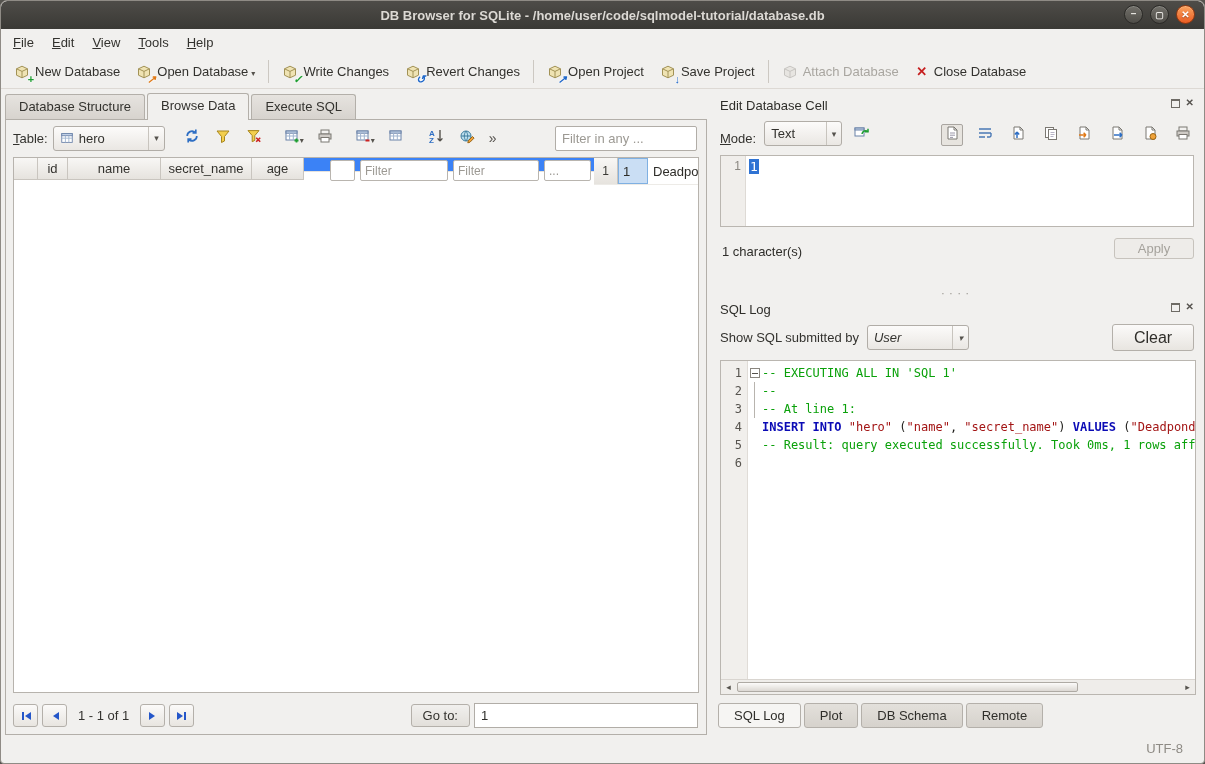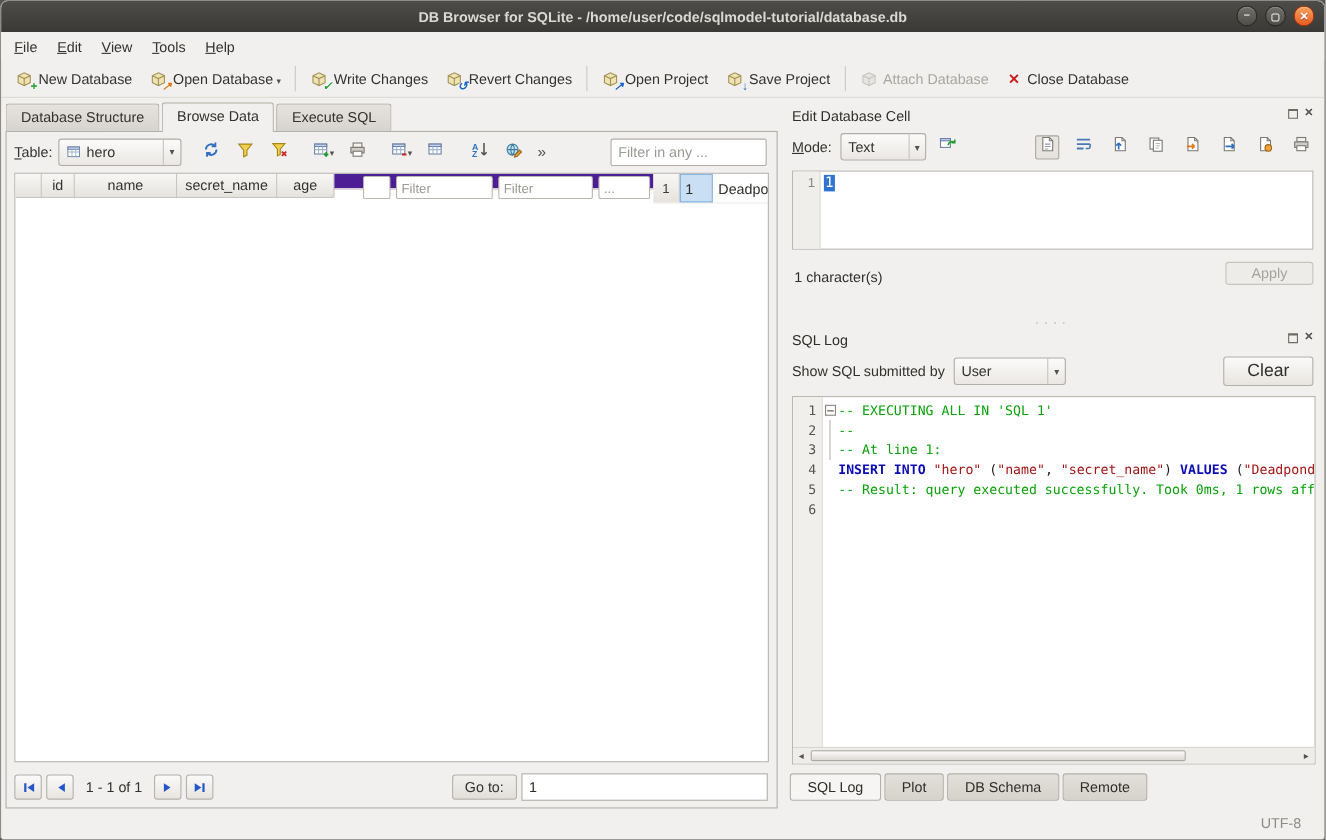--- a/index.html
+++ b/index.html
@@ -92,21 +92,21 @@
                 font-family:"Liberation Sans",sans-serif; color:#33322e; }
   input::placeholder { color:#9c9993; font-style:normal; }
   
   .grid-wrap { flex:1; margin:3px 7px 6px; border:1px solid #b7b3ad; background:#fff;
                display:flex; flex-direction:row; min-height:0; overflow:hidden; }
   .grid-row { display:grid; grid-template-columns:24px 30px 93px 91px 52px 1fr; flex:none; }
   .g-head { height:22px; background:linear-gradient(#f8f7f5,#e6e3de); border-bottom:1px solid #c9c5bf; }
   .g-head > div { border-right:1px solid #c9c5bf; display:flex; align-items:center; justify-content:center;
                   font-size:13px; color:#33322e; overflow:hidden; }
   .g-head > div:last-child { border-right:none; }
-  .g-filter { height:14px; background:#4c1d95; border-bottom:1px solid #e6e2dc; align-items:center; }
+  .g-filter { height:14px; background:#3b82f6; border-bottom:1px solid #e6e2dc; align-items:center; }
   .fin { margin:2px; height:21px; border:1px solid #b9b5af; border-radius:2px; font-size:12px; padding:0 4px;
          width:calc(100% - 5px); font-family:"Liberation Sans",sans-serif; }
   .g-data { height:27px; border-bottom:1px solid #edebe7; font-size:13px; color:#2e2d29; }
   .rownum { background:linear-gradient(#f8f7f5,#e6e3de); border-right:1px solid #c9c5bf;
             display:flex; align-items:center; justify-content:center; font-size:12px; color:#3a3934; }
   .cell { display:flex; align-items:center; padding:0 5px; border-right:1px solid #eeece8; overflow:hidden; }
   .cell.selected { background:#cadef4; outline:1px solid #7fb0e2; outline-offset:-1px; }
   .cell.null { color:#b3b1ad; font-style:italic; }
   .grid-empty { flex:1; background:#fff; }
   
@@ -120,39 +120,39 @@
                 font-family:"Liberation Sans",sans-serif; color:#2e2d29; }
   
   .splitter { width:6px; flex:none; }
   .right-panel { flex:1; display:flex; flex-direction:column; min-width:0; padding:6px 8px 0 2px; }
   .dock-title { position:relative; height:20px; flex:none; font-size:13px; color:#2f2e2a;
                 padding-left:5px; display:flex; align-items:center; }
   .dock-icons { position:absolute; right:2px; top:3px; display:flex; gap:6px; align-items:center; }
   .float-icon { width:9px; height:9px; border:1px solid #6e6b65; border-top-width:2px; display:inline-block; }
   .dock-close { display:inline-flex; }
   .dock-close::after { content:"✕"; font-size:10px; color:#55524e; font-weight:bold; line-height:1; }
-  .mode-row { display:flex; align-items:center; gap:8px; padding:6px 2px 9px 5px; flex:none; }
+  .mode-row { display:flex; align-items:flex-end; gap:8px; padding:6px 2px 9px 5px; flex:none; }
   .combo.mode { width:78px; }
   .cell-tools { margin-left:auto; display:flex; gap:11px; align-items:center; }
   .tool-ic { width:22px; height:22px; display:flex; align-items:center; justify-content:center; }
   .tool-ic.pressed { border:1px solid #a9a5a0; background:#e7e4df; border-radius:2px; }
   .editor { height:72px; flex:none; margin:0 2px 8px 5px; border:1px solid #bab6b0; background:#fff; display:flex; }
   .ed-gutter { width:25px; flex:none; background:#f0eeeb; border-right:1px solid #dedad5;
                font-size:12px; color:#8a8781; text-align:right; padding:3px 4px 0 0; }
   .ed-content { padding:3px 3px; font-family:"DejaVu Sans Mono",monospace; font-size:13px; color:#1e1d1a; }
   .sel { background:#2f73d3; color:#fff; padding:0 1px; }
   .cellinfo { position:relative; padding:2px 2px 0 7px; font-size:13px; color:#2f2e2a; height:52px; flex:none; }
   .cellinfo .line2 { margin-top:7px; }
   .apply-btn { position:absolute; right:2px; top:3px; width:80px; height:21px;
                background:#eeece9; border:1px solid #c7c3bd; border-radius:3px; color:#a5a29c;
                font-size:13px; display:flex; align-items:center; justify-content:center; }
   .handle { height:12px; flex:none; display:flex; align-items:center; justify-content:center; }
   .handle::after { content:"· · · ·"; color:#8e8b85; font-size:10px; letter-spacing:1px; }
   .log-controls { display:flex; align-items:center; gap:8px; padding:5px 2px 9px 5px; flex:none; }
-  .combo.user { width:102px; }
+  .combo.user { width:102px;font-style:italic; }
   .clear-btn { margin-left:auto; width:82px; height:27px;
                background:linear-gradient(#fbfaf9,#e8e5e0); border:1px solid #b4b0aa; border-radius:3px;
                font-size:16px; color:#2f2e2a; display:flex; align-items:center; justify-content:center; }
   .log-box { flex:1; margin-left:5px; border:1px solid #bab6b0; background:#fff;
              display:flex; flex-direction:column; min-height:0; }
   .log-body { flex:1; display:flex; overflow:hidden; }
   .log-gutter { width:27px; flex:none; background:#f1efec; border-right:1px solid #e0dcd7;
                 text-align:right; padding:3px 5px 0 0;
                 font-family:"DejaVu Sans Mono",monospace; font-size:12px; color:#57544f; line-height:18px; }
   .log-code { flex:1; padding-top:3px; font-family:"DejaVu Sans Mono",monospace; font-size:12px;

